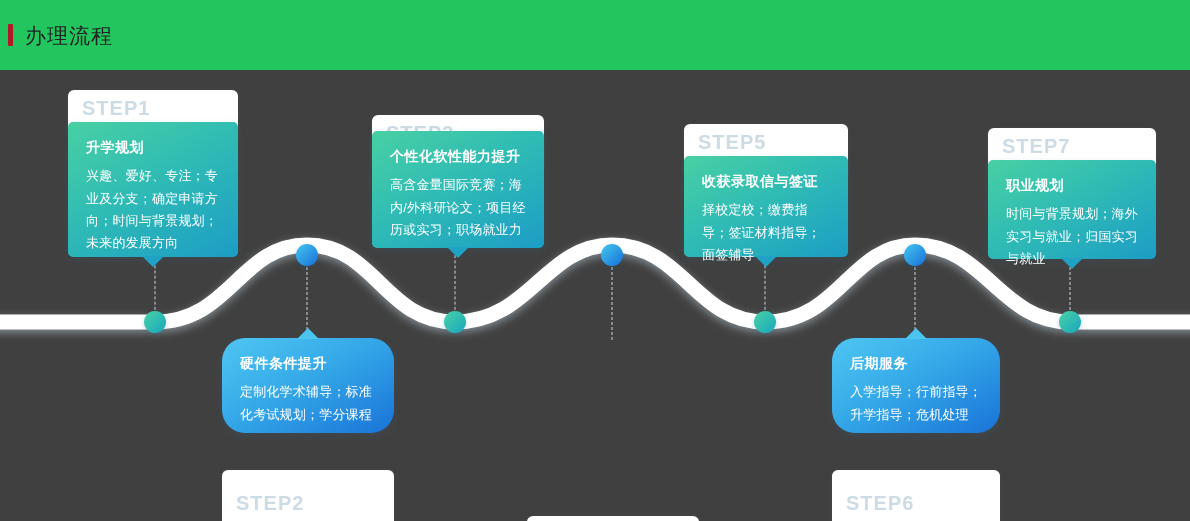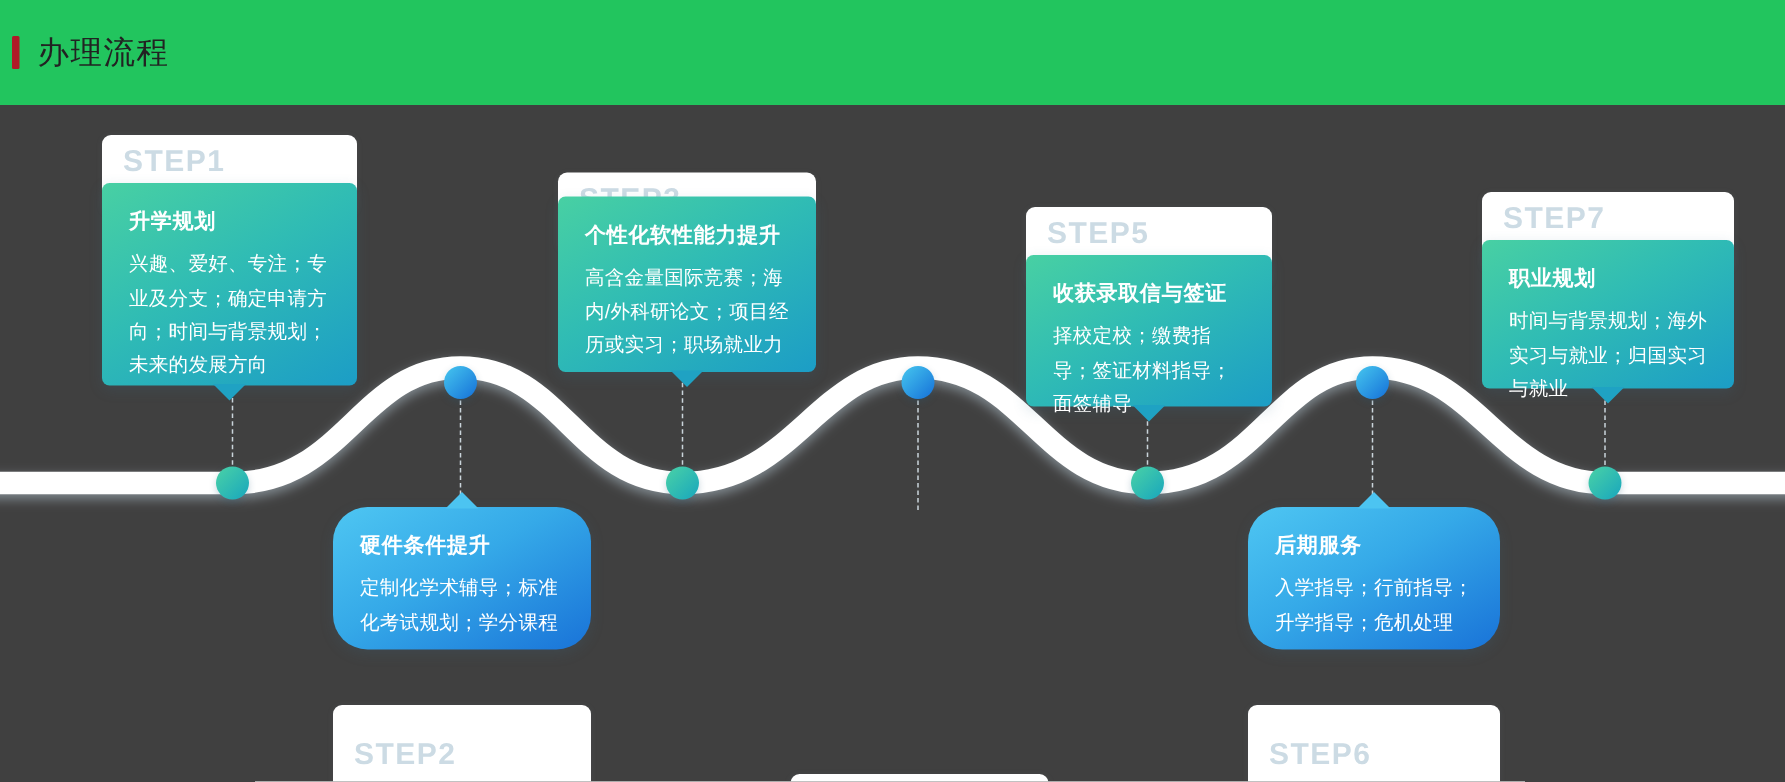--- a/index.html
+++ b/index.html
@@ -178,21 +178,21 @@
         <div class="pointer down"></div>
       </div>
     </div>
 
     <div class="card-group" style="left:527px; top:268px; width:172px; height:240px;">
       <div class="label-panel" style="top:178px; height:60px; padding:22px 0 0 14px;">
         
       </div>
     </div>
 
-    <div class="card-group" style="left:684px; top:68px; width:164px; height:135px;">
+    <div class="card-group" style="left:684px; top:54px; width:164px; height:135px;">
       <div class="label-panel" style="top:0; height:52px; padding:7px 0 0 14px;">
         <span>STEP5</span>
       </div>
       <div class="card green" style="top:32px; height:101px;">
         <h3>收获录取信与签证</h3>
         <p>择校定校；缴费指导；签证材料指导；面签辅导</p>
         <div class="pointer down"></div>
       </div>
     </div>
 

